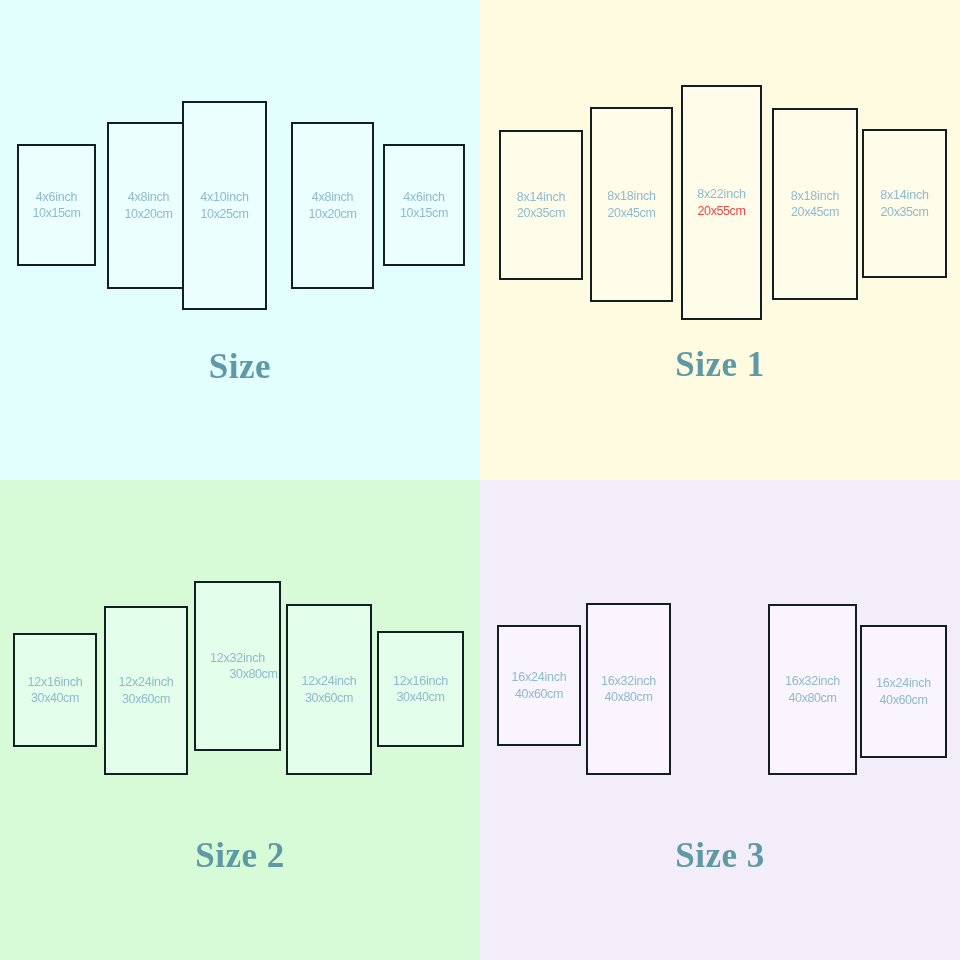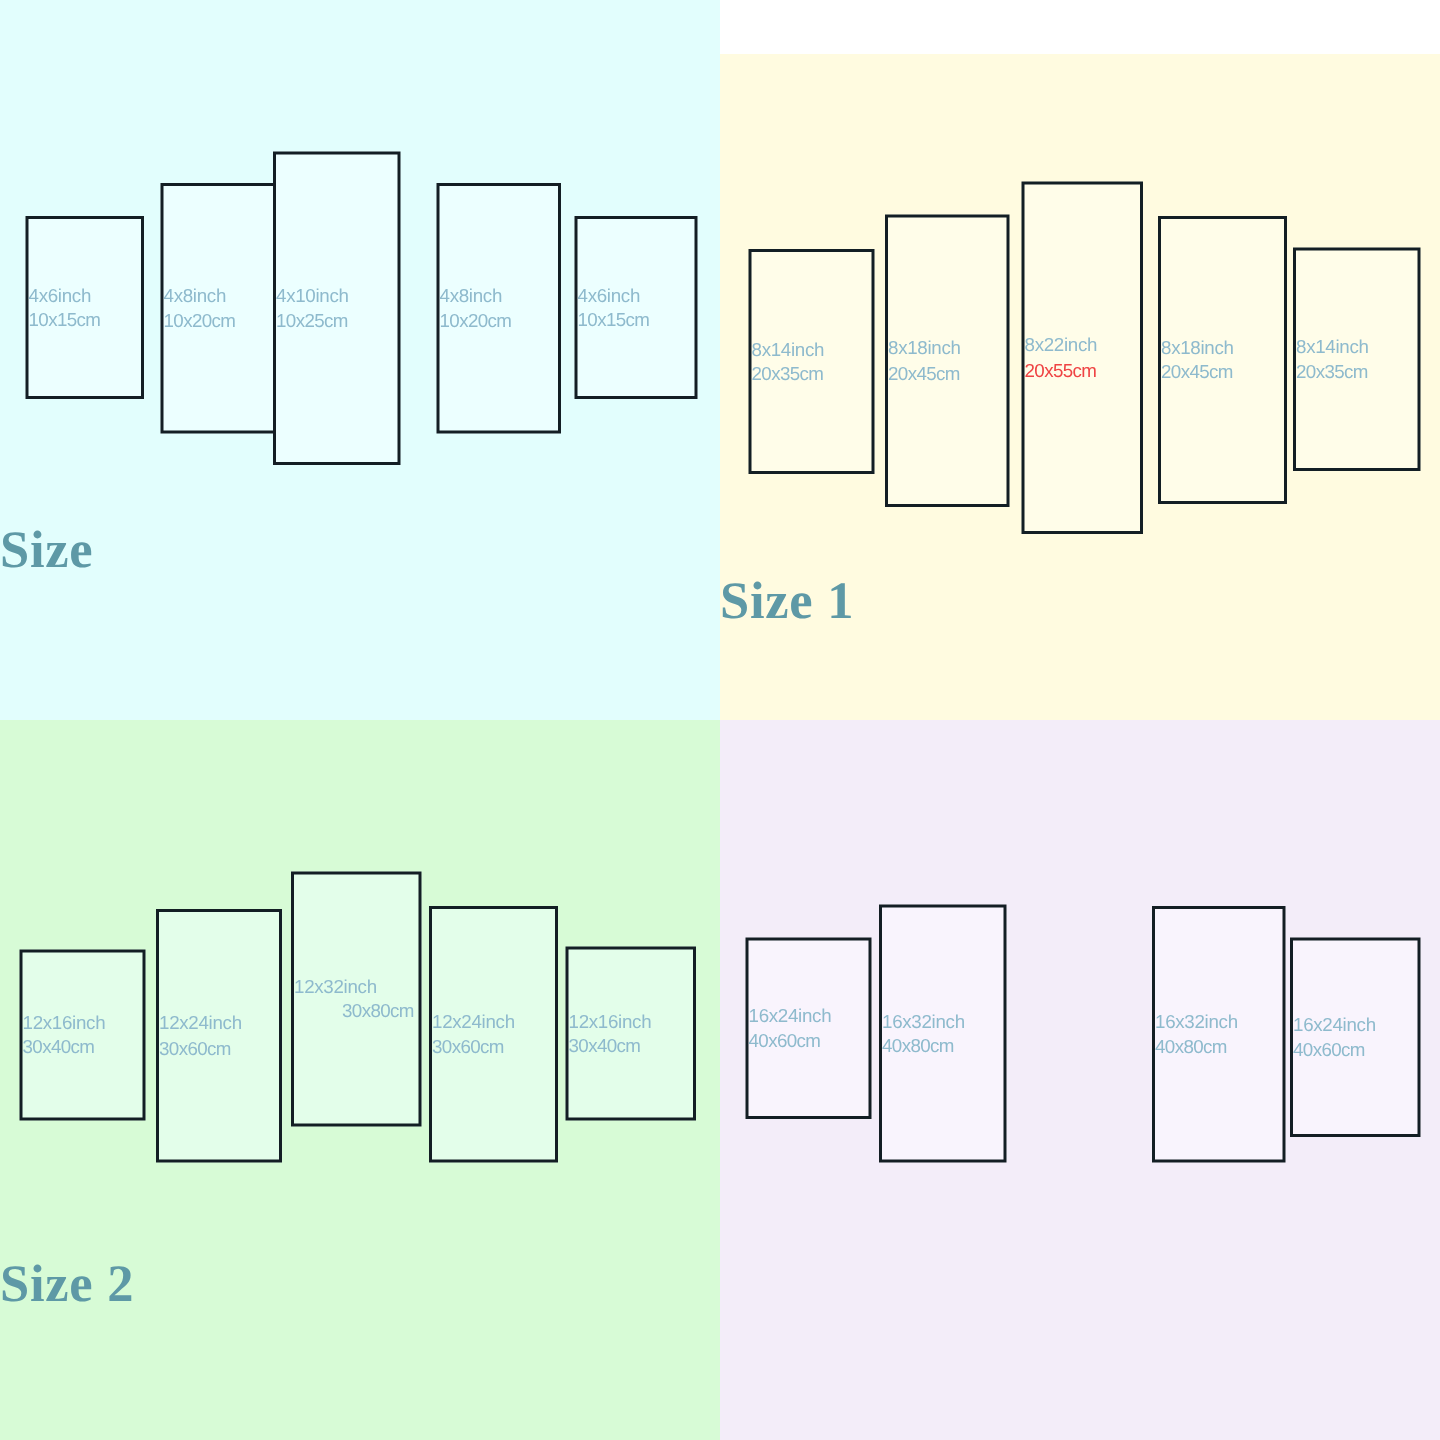--- a/index.html
+++ b/index.html
@@ -14,47 +14,48 @@
     overflow: hidden;
     font-family: "Liberation Sans", sans-serif;
   }
   .quadrant {
     position: absolute;
     width: 480px;
     height: 480px;
     overflow: hidden;
   }
   #q0 { left: 0;   top: 0; }
-  #q1 { left: 480px; top: 0; margin-top: 36px; }
+  #q1 { left: 480px; top: 0; }
   #q2 { left: 0;   top: 480px; }
   #q3 { left: 480px; top: 480px; }
 
   .panel {
     position: absolute;
     box-sizing: border-box;
     border: 2px solid #131e24;
     display: flex;
     flex-direction: column;
-    align-items: flex-start;
+    align-items: center;
     justify-content: center;
   }
   .panel-line {
     color: #8ebacd;
     font-size: 12.5px;
     line-height: 1.32;
     white-space: nowrap;
     letter-spacing: -0.2px;
     text-align: center;
   }
   .panel-line.l2 {
     letter-spacing: -0.4px;
   }
   .q-title {
     position: absolute;
     width: 100%;
+    text-align: center;
     font-family: "Liberation Serif", serif;
     font-weight: bold;
     font-size: 35px;
     color: #5e99a6;
     letter-spacing: 0.5px;
   }
 </style>
 </head>
 <body>
 
@@ -138,14 +139,15 @@
         <div class="panel-line l2" style="color: rgb(142, 186, 205);">40x80cm</div>
       </div>
       <div class="panel" style="left: 288px; top: 124px; width: 89px; height: 171px; background: rgb(249, 244, 253); border-color: rgb(19, 30, 36);">
         <div class="panel-line l1" style="color: rgb(142, 186, 205);">16x32inch</div>
         <div class="panel-line l2" style="color: rgb(142, 186, 205);">40x80cm</div>
       </div>
       <div class="panel" style="left: 380px; top: 145px; width: 87px; height: 133px; background: rgb(249, 244, 253); border-color: rgb(19, 30, 36);">
         <div class="panel-line l1" style="color: rgb(142, 186, 205);">16x24inch</div>
         <div class="panel-line l2" style="color: rgb(142, 186, 205);">40x60cm</div>
       </div>
+      <div class="q-title" style="color: rgb(94, 153, 166); top: 356px; left: 0px;">Size 3</div>
     </div>
   </div>
 
 </body></html>

